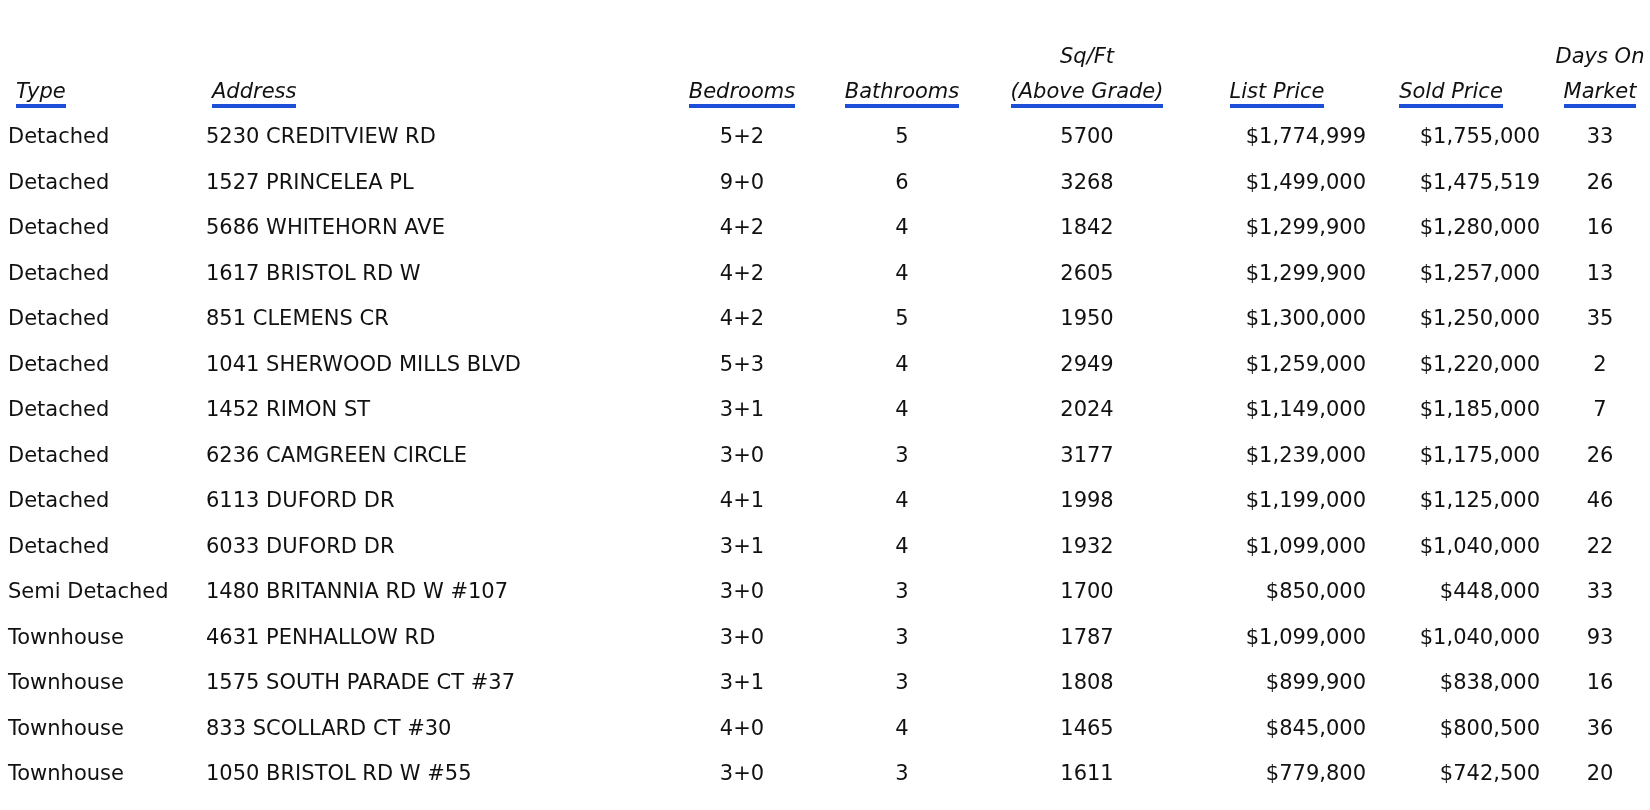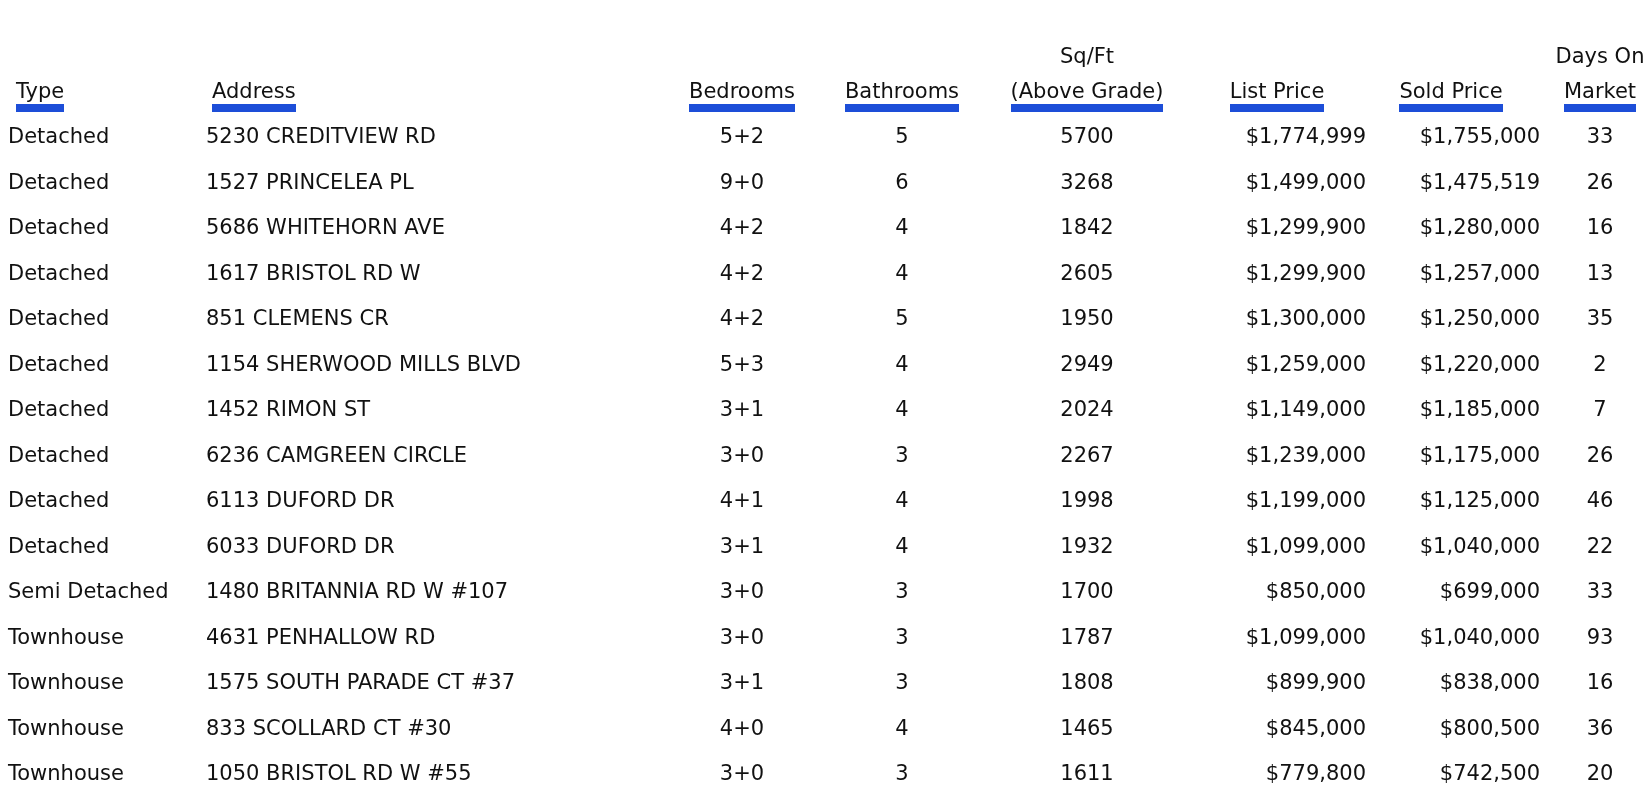--- a/index.html
+++ b/index.html
@@ -35,24 +35,25 @@
     font-size: 21px;
     line-height: 45.5px;
     color: #111111;
     white-space: nowrap;
   }
   thead th {
     font-weight: bold;
     font-size: 21px;
     vertical-align: bottom;
     padding-bottom: 2px;
+    font-style: italic;
   }
   thead th .hdr {
     display: inline-block;
-    border-bottom: 8px solid #1d4ed8;
+    border-bottom: 4px solid #1d4ed8;
     padding-bottom: 1px;
     line-height: 1.18;
   }
   thead th .hdr-top {
     display: block;
     line-height: 1.18;
     padding-bottom: 0px;
   }
   .col-type    { width: 190px; text-align: left;  padding-left: 8px; }
   .col-address { width: 450px; text-align: left;  padding-left: 6px; }
@@ -163,21 +164,21 @@
         <td class="col-address">851 CLEMENS CR</td>
         <td class="col-beds">4+2</td>
         <td class="col-baths">5</td>
         <td class="col-sqft">1950</td>
         <td class="col-list">$1,300,000</td>
         <td class="col-sold">$1,250,000</td>
         <td class="col-dom">35</td>
       </tr>
       <tr>
         <td class="col-type">Detached</td>
-        <td class="col-address">1154 SHERWOOD MILLS BLVD</td>
+        <td class="col-address">1041 SHERWOOD MILLS BLVD</td>
         <td class="col-beds">5+3</td>
         <td class="col-baths">4</td>
         <td class="col-sqft">2949</td>
         <td class="col-list">$1,259,000</td>
         <td class="col-sold">$1,220,000</td>
         <td class="col-dom">2</td>
       </tr>
       <tr>
         <td class="col-type">Detached</td>
         <td class="col-address">1452 RIMON ST</td>
@@ -186,21 +187,21 @@
         <td class="col-sqft">2024</td>
         <td class="col-list">$1,149,000</td>
         <td class="col-sold">$1,185,000</td>
         <td class="col-dom">7</td>
       </tr>
       <tr>
         <td class="col-type">Detached</td>
         <td class="col-address">6236 CAMGREEN CIRCLE</td>
         <td class="col-beds">3+0</td>
         <td class="col-baths">3</td>
-        <td class="col-sqft">2267</td>
+        <td class="col-sqft">3177</td>
         <td class="col-list">$1,239,000</td>
         <td class="col-sold">$1,175,000</td>
         <td class="col-dom">26</td>
       </tr>
       <tr>
         <td class="col-type">Detached</td>
         <td class="col-address">6113 DUFORD DR</td>
         <td class="col-beds">4+1</td>
         <td class="col-baths">4</td>
         <td class="col-sqft">1998</td>
@@ -218,21 +219,21 @@
         <td class="col-sold">$1,040,000</td>
         <td class="col-dom">22</td>
       </tr>
       <tr>
         <td class="col-type">Semi Detached</td>
         <td class="col-address">1480 BRITANNIA RD W #107</td>
         <td class="col-beds">3+0</td>
         <td class="col-baths">3</td>
         <td class="col-sqft">1700</td>
         <td class="col-list">$850,000</td>
-        <td class="col-sold">$699,000</td>
+        <td class="col-sold">$448,000</td>
         <td class="col-dom">33</td>
       </tr>
       <tr>
         <td class="col-type">Townhouse</td>
         <td class="col-address">4631 PENHALLOW RD</td>
         <td class="col-beds">3+0</td>
         <td class="col-baths">3</td>
         <td class="col-sqft">1787</td>
         <td class="col-list">$1,099,000</td>
         <td class="col-sold">$1,040,000</td>

